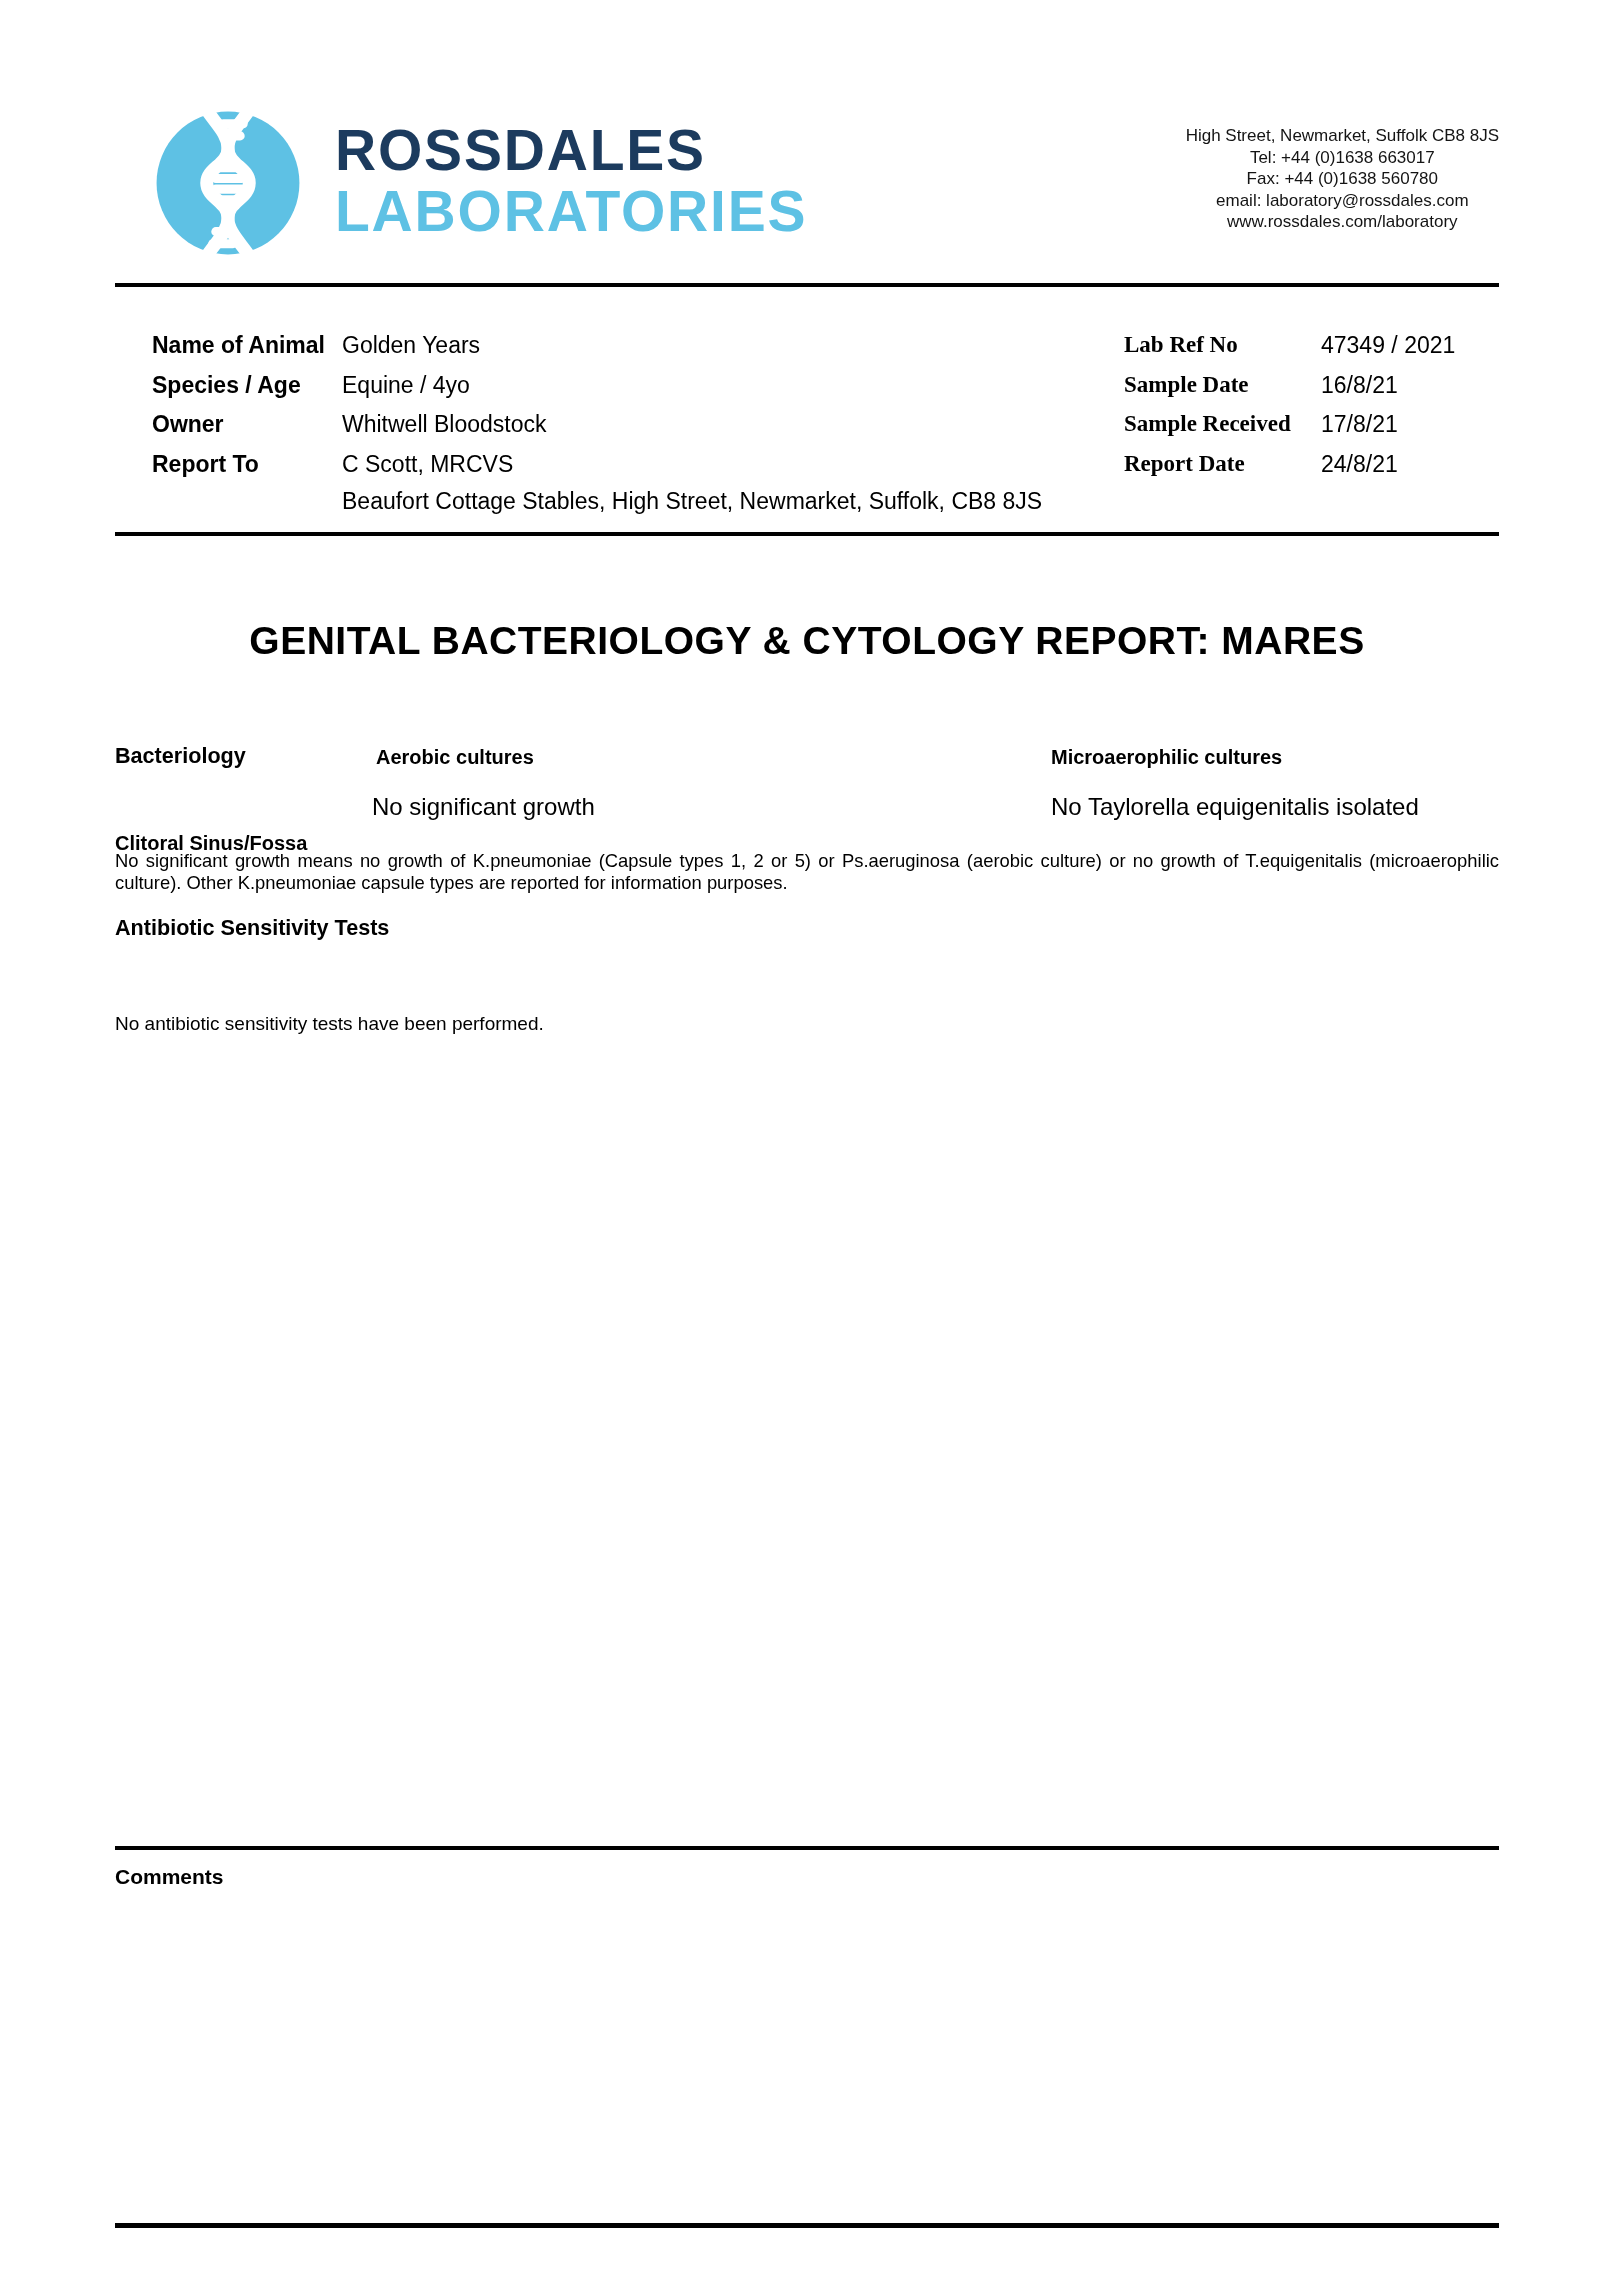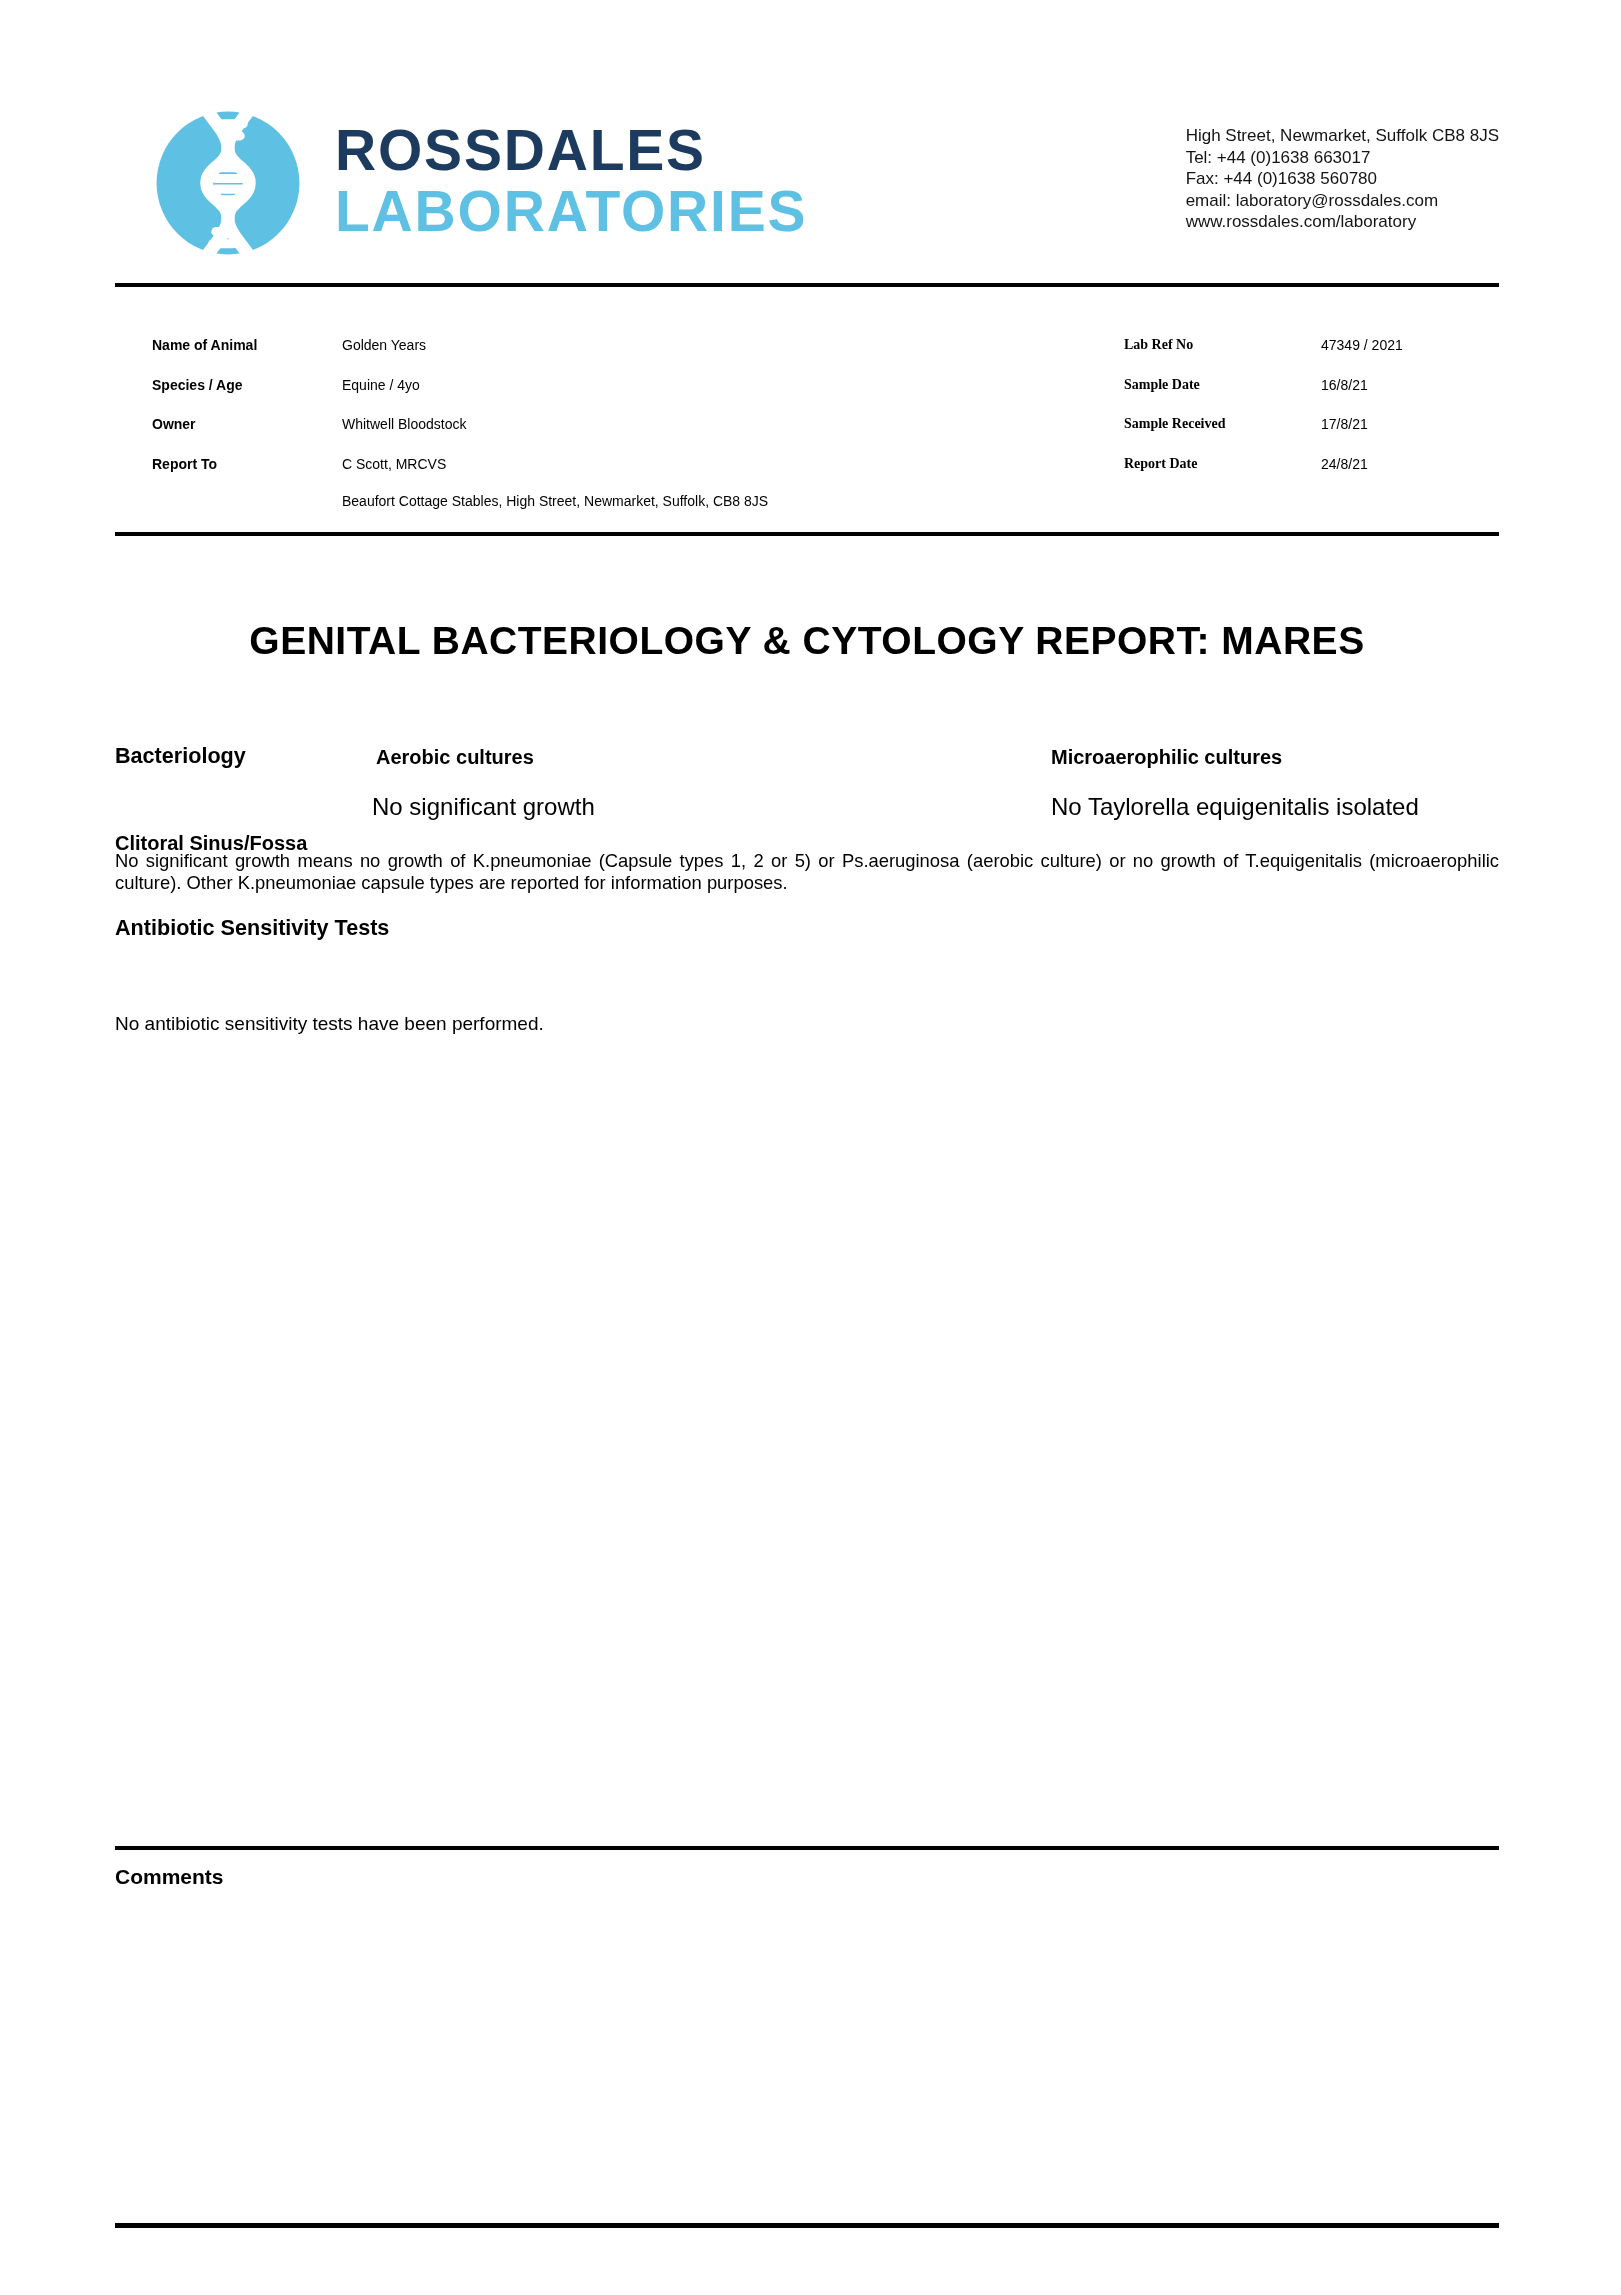--- a/index.html
+++ b/index.html
@@ -19,35 +19,35 @@
   .abs { position: absolute; }
 
   
   .logo-icon { left: 152px; top: 107px; width: 152px; height: 152px; }
   .logo-line { left: 335px; font-weight: 700; font-size: 57px; line-height: 60px; letter-spacing: 1.8px; white-space: nowrap; }
   .logo-line1 { top: 120px; color: #1c3b5e; }
   .logo-line2 { top: 181px; color: #5ec1e4; }
 
   .contact {
     right: 123px; top: 125px;
-    text-align: left;
+    text-align: center;
     font-size: 17px;
     line-height: 21.6px;
     color: #141414;
     white-space: nowrap;
   }
 
   .rule { background: #000000; left: 115px; width: 1384px; }
   .rule-1 { top: 283px; height: 4.1px; }
   .rule-2 { top: 532px; height: 4.1px; }
   .rule-3 { top: 1846px; height: 3.7px; }
   .rule-4 { top: 2223px; height: 4.6px; }
 
   
-  .dl { font-size: 14px; line-height: 22px; white-space: nowrap; }
+  .dl { font-size: 23px; line-height: 22px; white-space: nowrap; }
   .lbl-l { left: 152px; font-weight: 700; }
   .val-l { left: 342px; }
   .lbl-r { left: 1124px; font-weight: 700; font-family: Liberation Serif, serif; }
   .val-r { left: 1321px; }
   .row-a { top: 334px; }
   .row-b { top: 374px; }
   .row-c { top: 413px; }
   .row-d { top: 453px; }
   .row-e { top: 490px; }
 

